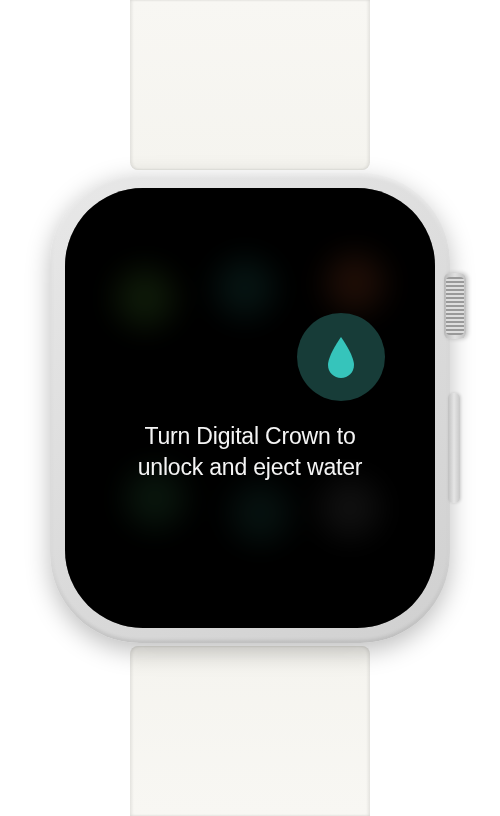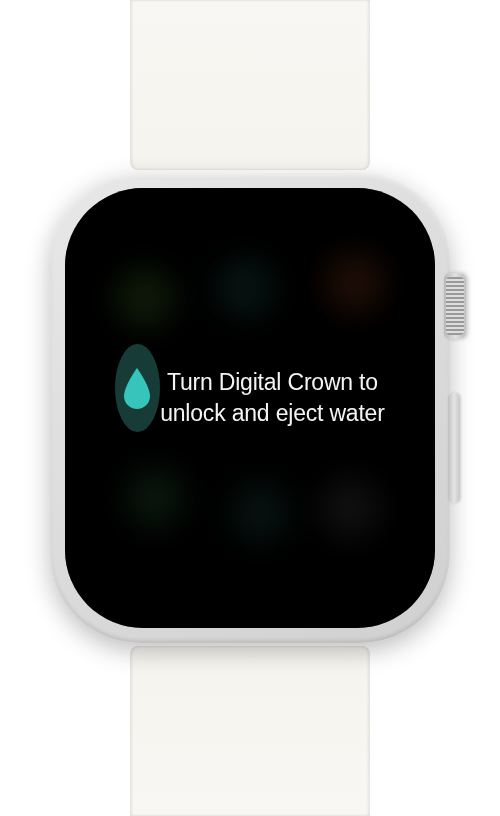--- a/index.html
+++ b/index.html
@@ -99,21 +99,22 @@
     .bg-circle.teal1 { width: 60px; height: 60px; background: #2a8579; top: 50px; left: 130px; }
     .bg-circle.orange1 { width: 60px; height: 60px; background: #c85b2c; top: 45px; right: 30px; }
     .bg-circle.green2 { width: 60px; height: 60px; background: #3d9156; bottom: 80px; left: 40px; }
     .bg-circle.teal2 { width: 60px; height: 60px; background: #2c7568; bottom: 65px; left: 145px; }
     .bg-circle.gray1 { width: 60px; height: 60px; background: #6a6a6a; bottom: 70px; right: 35px; }
 
     .content {
       position: relative;
       z-index: 2;
       display: flex;
-      align-items: center;
+      flex-direction: column;
+      align-items: flex-end;
       padding: 0 30px;
       margin-top: -20px;
     }
 
     .icon-circle {
       width: 88px;
       height: 88px;
       border-radius: 50%;
       background: #173c38;
       display: flex;

